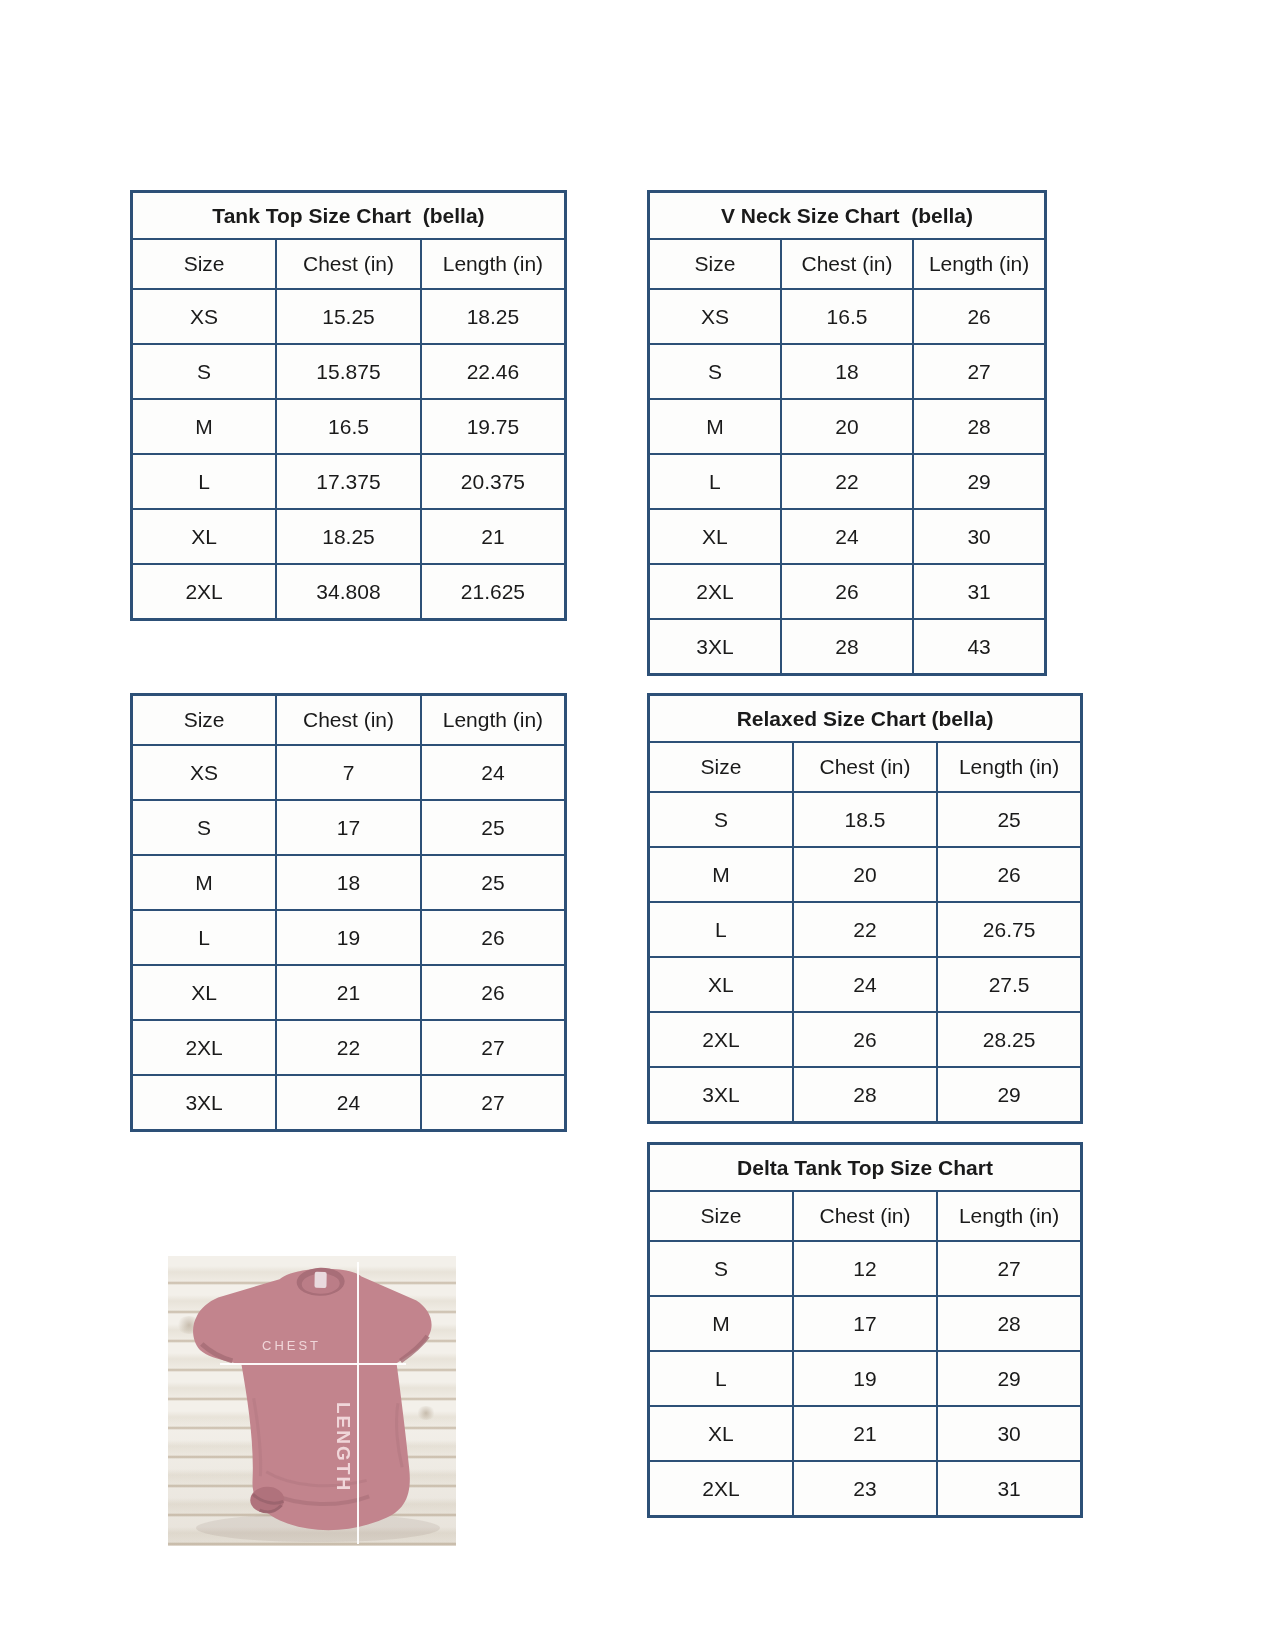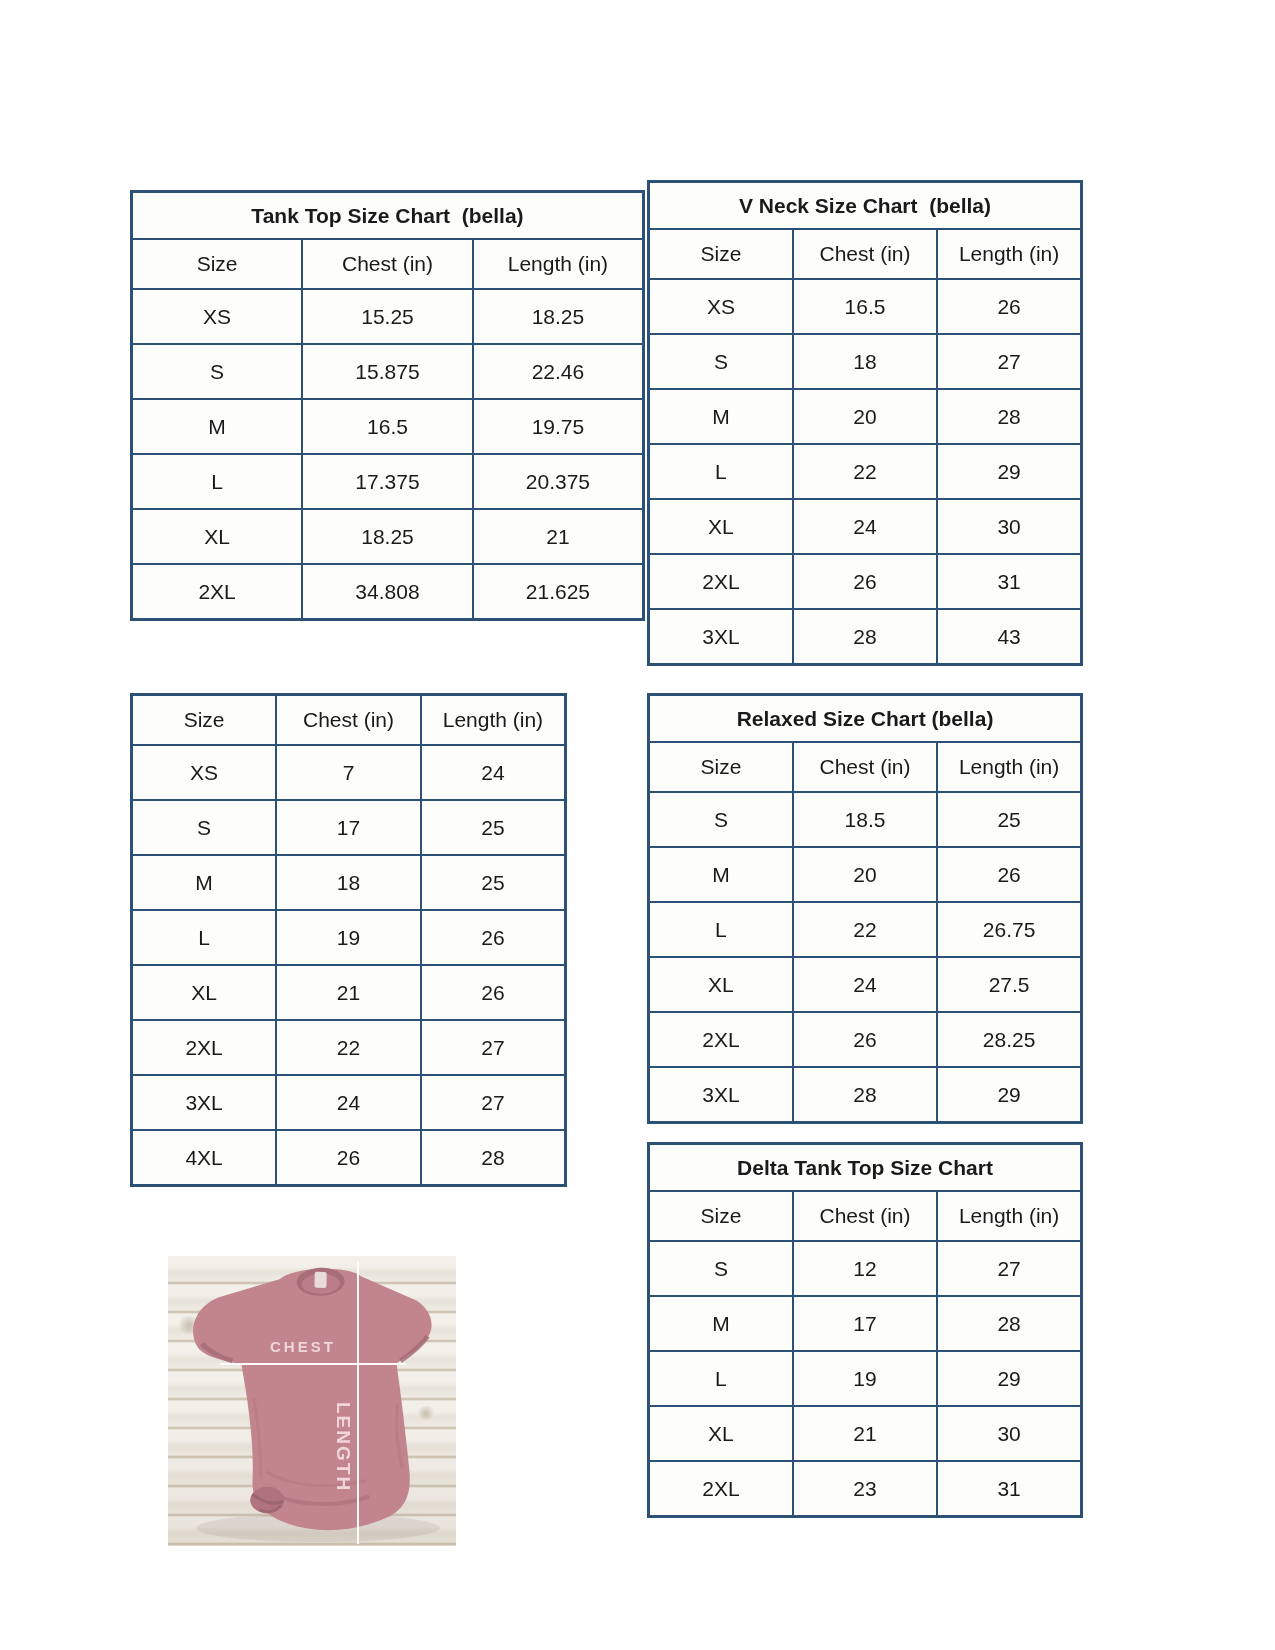--- a/index.html
+++ b/index.html
@@ -3,22 +3,22 @@
 <meta charset="utf-8">
 <style>
   html,body { margin:0; padding:0; background:#ffffff; }
   .page {
     position:relative; width:1275px; height:1650px; background:#ffffff;
     font-family:"Liberation Sans", sans-serif; color:#1a1a1a; overflow:hidden;
   }
 
   
   .size-table { position:absolute; }
-  #tbl-0 { left:130px; top:190px;  width:515px;border-radius:12px; }
-  #tbl-1 { left:647px; top:180px;  width:436px; }
+  #tbl-0 { left:130px; top:190px;  width:437px;border-radius:12px; }
+  #tbl-1 { left:647px; top:190px;  width:400px; }
   #tbl-2 { left:130px; top:693px;  width:437px; }
   #tbl-3 { left:647px; top:693px;  width:436px;border-radius:30px; }
   #tbl-4 { left:647px; top:1142px; width:436px; }
 
   .size-table table {
     width:100%; border-collapse:collapse; table-layout:fixed;
     border:3px solid #2d5077; background:#fdfdfc;
   }
   .size-table th, .size-table td {
     border:2px solid #2d5077; text-align:center; vertical-align:middle;
@@ -39,22 +39,22 @@
         #efebe3 25px, #c6b8a5 27px, #f3f0ea 29px);
   }
   .shirt-photo svg { position:absolute; left:0; top:0; }
   .knot { position:absolute; border-radius:50%;
           background:radial-gradient(circle, rgba(150,130,105,.45), rgba(150,130,105,0) 70%); }
   .measure-line-h { position:absolute; left:52px; top:107px; width:186px; height:2px;
                     background:rgba(255,255,255,.95); }
   .measure-line-v { position:absolute; left:189px; top:6px; width:2px; height:282px;
                     background:rgba(255,255,255,.95); }
   .chest-label {
-    position:absolute; left:94px; top:82px; font-size:15px; font-weight:700;
-    letter-spacing:3px; color:#f0d6d9;margin-left:8px;
+    position:absolute; left:94px; top:82px; font-size:13px; font-weight:400;
+    letter-spacing:3px; color:#f0d6d9;
   }
   .length-label {
     position:absolute; left:186px; top:146px; transform:rotate(90deg);
     transform-origin:0 0; font-size:19px; font-weight:700;
     letter-spacing:2px; color:#f0d6d9; white-space:nowrap;
   }
 </style>
 </head>
 <body>
 
@@ -190,25 +190,20 @@
           </tr>
           <tr class="data-row">
             <td>2XL</td>
             <td>22</td>
             <td>27</td>
           </tr>
           <tr class="data-row">
             <td>3XL</td>
             <td>24</td>
             <td>27</td>
-          </tr>
-          <tr class="data-row">
-            <td>4XL</td>
-            <td>26</td>
-            <td>28</td>
           </tr>
         </tbody>
       </table>
   </section>
 
   <section class="size-table" id="tbl-3">
     <table>
         <tbody>
           <tr class="title-row">
             <th colspan="3">Relaxed Size Chart (bella)</th>

